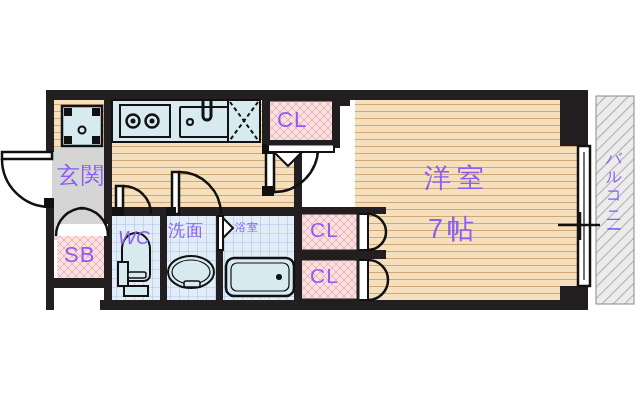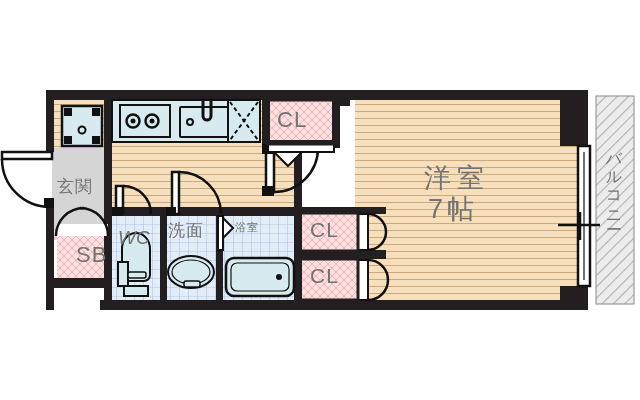--- a/index.html
+++ b/index.html
@@ -1,20 +1,20 @@
 <!DOCTYPE html>
 <html><head>
 <meta charset="utf-8">
 <title>Floor Plan</title>
 <style>
   html,body{margin:0;padding:0;background:#ffffff;}
   body{width:640px;height:400px;overflow:hidden;
        font-family:"Liberation Sans","DejaVu Sans",sans-serif;}
   #plan{position:absolute;left:0;top:0;width:640px;height:400px;}
-  .lbl{position:absolute;color:#737373;font-weight:400;
+  .lbl{position:absolute;color:#8b5cf6;font-weight:400;
        white-space:nowrap;line-height:1;pointer-events:none;}
   .vert{writing-mode:vertical-rl;text-orientation:upright;letter-spacing:2px;}
 </style>
 </head>
 <body>
 
 <svg id="plan" viewBox="0 0 640 400" xmlns="http://www.w3.org/2000/svg">
 
   <defs>
 
@@ -200,25 +200,25 @@
 
   <g fill="none" stroke="#231f20" stroke-width="3">
     <rect x="268" y="100" width="66" height="44"></rect>
     <rect x="300" y="213" width="58" height="38"></rect>
     <rect x="300" y="259" width="58" height="41"></rect>
   </g>
 </svg>
 
 <div class="lbl" style="left:424px;top:165px;font-size:27px;letter-spacing:6px;">洋室</div>
 
-<div class="lbl" style="left:428px;top:196px;font-size:27px;letter-spacing:4px;">7帖</div>
-
-<div class="lbl" style="left:57px;top:178px;font-size:17px;letter-spacing:1px;">玄関</div>
-
-<div class="lbl" style="left:64px;top:244px;font-size:22px;letter-spacing:1px;margin-left:12px;">SB</div>
+<div class="lbl" style="left:428px;top:216px;font-size:27px;letter-spacing:4px;">7帖</div>
+
+<div class="lbl" style="left:57px;top:164px;font-size:23px;letter-spacing:1px;">玄関</div>
+
+<div class="lbl" style="left:64px;top:244px;font-size:22px;letter-spacing:1px;">SB</div>
 
 <div class="lbl" style="left:118px;top:228px;font-size:19px;font-style:italic;">WC</div>
 
 <div class="lbl" style="left:168px;top:222px;font-size:17px;letter-spacing:1px;font-family:Liberation Serif, serif;">洗面</div>
 
 <div class="lbl" style="left:235px;top:222px;font-size:11px;letter-spacing:1px;">浴室</div>
 
 <div class="lbl" style="left:277px;top:109px;font-size:22px;letter-spacing:1px;">CL</div>
 
 <div class="lbl" style="left:310px;top:219px;font-size:21px;letter-spacing:1px;">CL</div>

